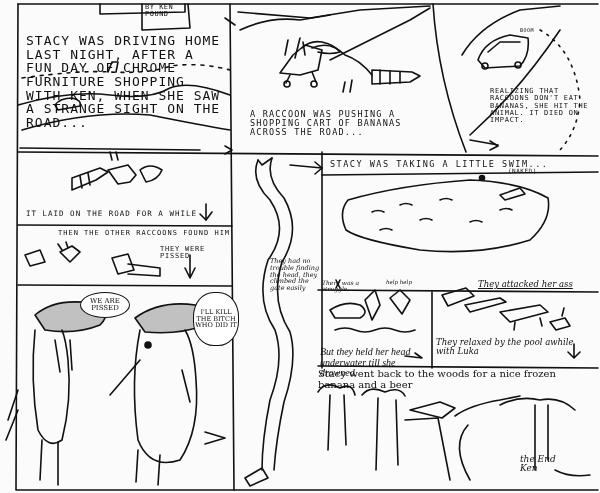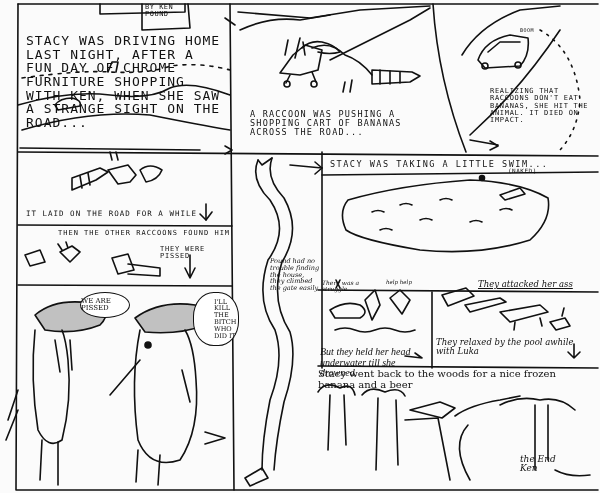--- a/index.html
+++ b/index.html
@@ -1,21 +1,21 @@
 <!DOCTYPE html>
 <html><head>
 <meta charset="utf-8">
 <style>
   html,body{margin:0;padding:0;background:#fff;}
   body{width:600px;height:493px;position:relative;overflow:hidden;font-family:"DejaVu Sans",sans-serif;color:#111;}
   .page{position:absolute;left:0;top:0;width:600px;height:493px;background:#fbfbfb;}
   svg.art{position:absolute;left:0;top:0;}
   .txt{position:absolute;font-family:"DejaVu Sans Mono",monospace;color:#111;line-height:1.05;text-transform:uppercase;letter-spacing:1.5px;}
   .hand{position:absolute;font-family:"DejaVu Serif",serif;font-style:italic;color:#111;line-height:1.05;}
-  .bubble{position:absolute;border:1.5px solid #111;border-radius:50%;display:flex;align-items:center;justify-content:center;background:#fff;}
+  .bubble{position:absolute;border:1.5px solid #111;border-radius:50%;display:flex;align-items:center;justify-content:center;text-align:center;background:#fff;}
 </style>
 </head>
 <body>
 
 <div class="page">
 
 <svg class="art" width="600" height="493" viewBox="0 0 600 493" fill="none" stroke="#111" stroke-width="1.6" stroke-linecap="round" stroke-linejoin="round">
 
   <g>
     <path d="M18 4 L598 4"></path>
@@ -155,26 +155,26 @@
 <div>
   <div class="txt" style="left:22px;top:230px;width:210px;font-size:7px;letter-spacing:1px;margin-left:36px;">Then the other raccoons found him</div>
   <div class="txt" style="left:160px;top:246px;width:60px;font-size:7px;letter-spacing:0.8px;">They were pissed</div>
 </div>
 
 <div>
   <div class="bubble" style="left:80px;top:292px;width:48px;height:24px;">
     <span class="hand" style="position:static;font-size:7px;font-style:normal;text-transform:uppercase;">We are pissed</span>
   </div>
   <div class="bubble" style="left:193px;top:292px;width:44px;height:52px;border-radius:45%;">
-    <span class="hand" style="position:static;font-size:6.5px;font-style:normal;text-transform:uppercase;padding-left:20px;">I'll kill the bitch who did it</span>
+    <span class="hand" style="position:static;font-size:6.5px;font-style:normal;text-transform:uppercase;">I'll kill the bitch who did it</span>
   </div>
 </div>
 
 <div>
-  <div class="hand" style="left:270px;top:258px;width:50px;font-size:6.5px;">Pound had no trouble finding the house, they climbed the gate easily</div>
+  <div class="hand" style="left:270px;top:258px;width:50px;font-size:6.5px;">They had no trouble finding the head, they climbed the gate easily</div>
 </div>
 
 <div>
   <div class="txt" style="left:330px;top:160px;font-size:8.5px;letter-spacing:1.5px;">Stacy was taking a little swim...</div>
   <div class="txt" style="left:508px;top:168px;font-size:6px;letter-spacing:0.5px;">(naked)</div>
 </div>
 
 <div>
   <div class="hand" style="left:478px;top:280px;font-size:8.5px;text-decoration:underline;">They attacked her ass</div>
 </div>

